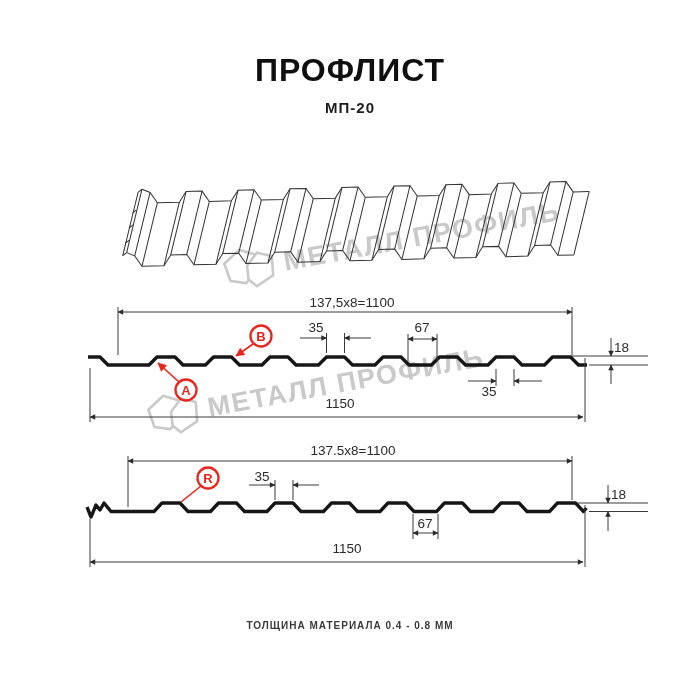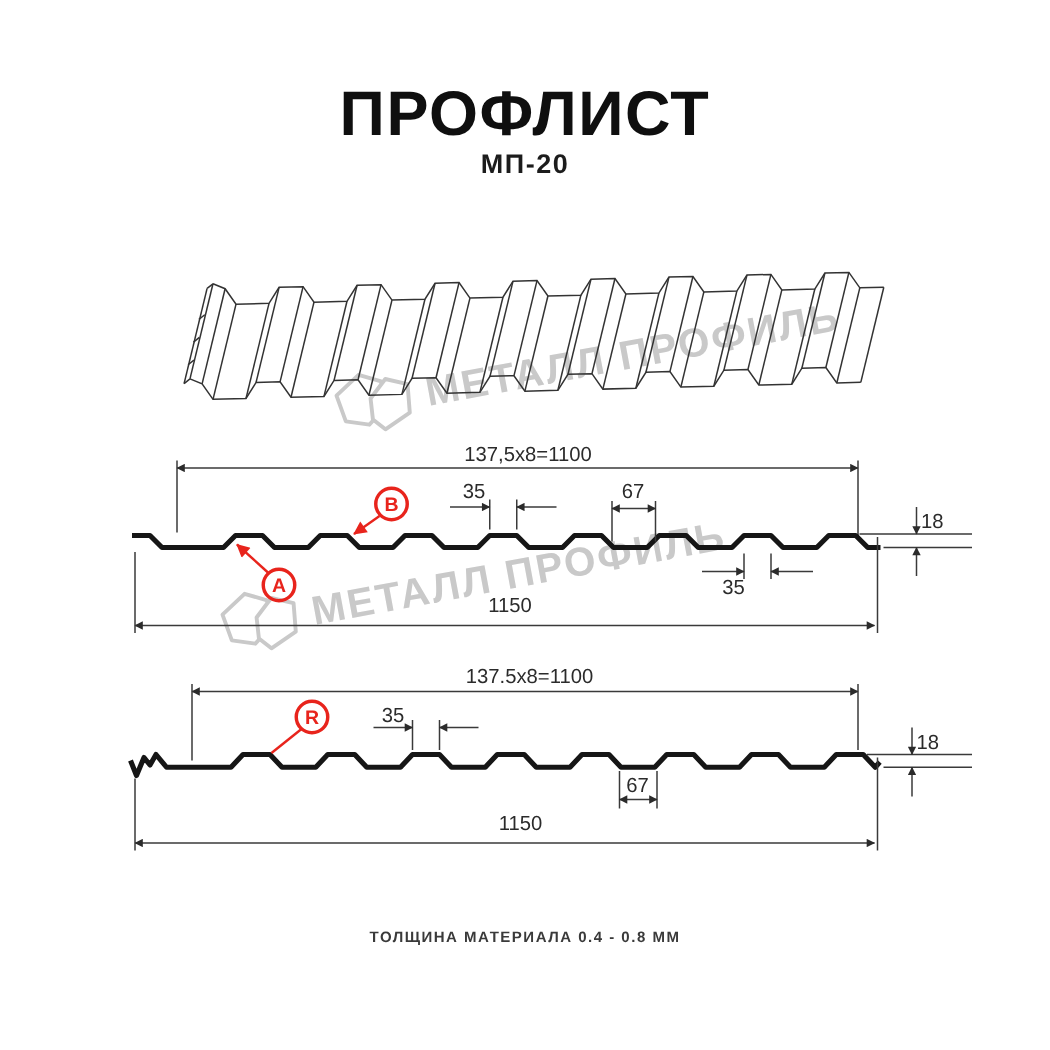--- a/index.html
+++ b/index.html
@@ -1,21 +1,21 @@
 <!DOCTYPE html>
 <html><head>
 <meta charset="utf-8">
 <style>
   html,body{margin:0;padding:0;background:#ffffff;}
   body{width:700px;height:700px;position:relative;overflow:hidden;
        font-family:"Liberation Sans",sans-serif;}
   .page-title{position:absolute;left:0;top:52px;width:700px;text-align:center;
-       font-size:42px;font-weight:800;letter-spacing:1px;color:#0f0f0f;z-index:3;}
+       font-size:32px;font-weight:800;letter-spacing:1px;color:#0f0f0f;z-index:3;}
   .page-subtitle{position:absolute;left:0;top:99px;width:700px;text-align:center;
-       font-size:18px;font-weight:700;letter-spacing:1px;color:#1c1c1c;z-index:3;}
+       font-size:15px;font-weight:700;letter-spacing:1px;color:#1c1c1c;z-index:3;}
   .footer-note{position:absolute;left:0;top:620px;width:700px;text-align:center;
        font-size:10px;font-weight:700;letter-spacing:1px;color:#3a3a3a;z-index:3;}
   .watermark{position:absolute;display:flex;align-items:center;gap:7px;z-index:1;
        color:#c9c9c9;font-weight:700;font-size:27px;letter-spacing:1.5px;white-space:nowrap;}
   .wm1{left:224px;top:250px;transform:rotate(-10.5deg);transform-origin:left center;}
   .wm2{left:148px;top:396px;transform:rotate(-10.5deg);transform-origin:left center;}
   .wm-logo{flex:0 0 auto;}
   svg.diagram{position:absolute;left:0;top:0;z-index:2;}
   .profile{fill:none;stroke:#161616;stroke-width:3.4;stroke-linejoin:round;}
   .thin{stroke:#3a3a3a;stroke-width:1;fill:none;}

